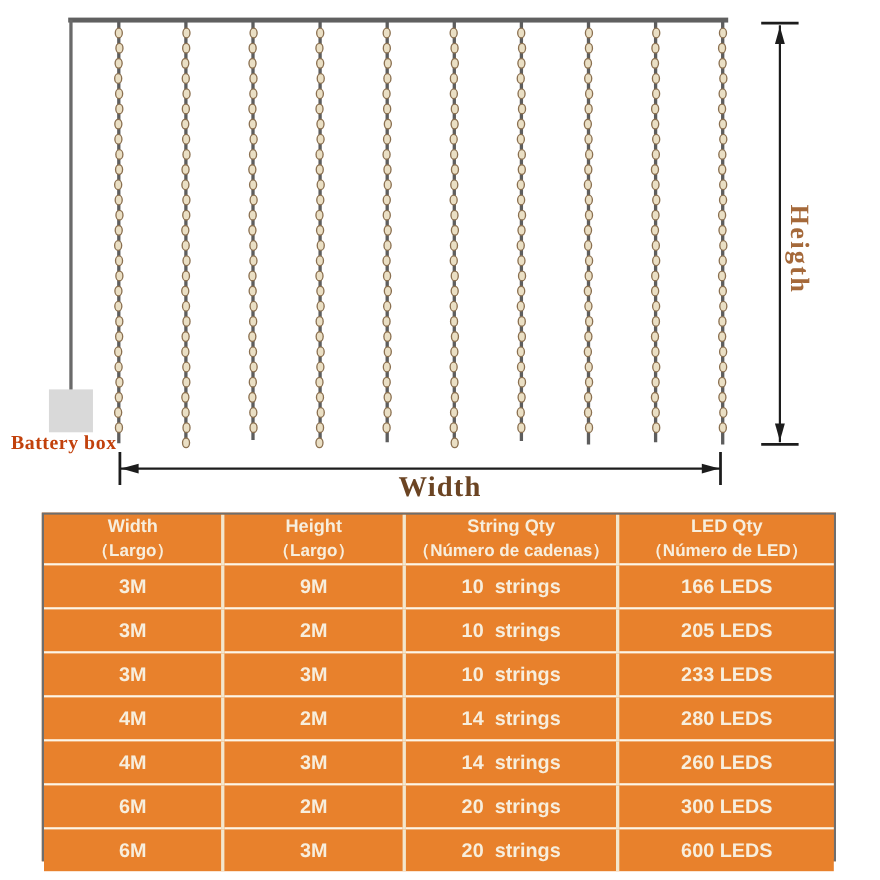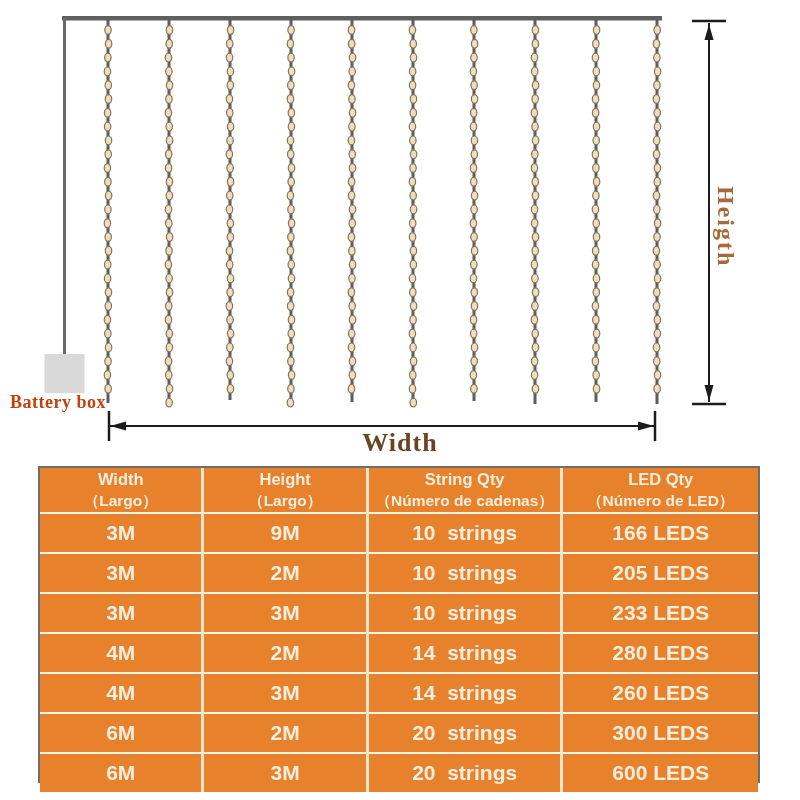--- a/index.html
+++ b/index.html
@@ -24,21 +24,21 @@
     position:absolute;left:38px;top:466px;width:722px;height:317px;
     border:2px solid #6e6e6e;box-sizing:border-box;background:#e8812c;
   }
   table{border-collapse:collapse;table-layout:fixed;width:100%;height:100%;}
   col.c0{width:22.7%}col.c1{width:22.9%}col.c2{width:27.1%}col.c3{width:27.3%}
   th,td{
     background:#e8812c;color:#f7eedd;text-align:center;vertical-align:middle;
     padding:0;white-space:pre;font-weight:bold;
   }
   th{height:44px;font-size:16.5px;line-height:1.32;}
-  td{height:38px;font-size:21px;}
+  td{height:38px;font-size:18px;}
   th + th, td + td{border-left:3px solid #f3e6cc;margin-top:48px;}
   tbody tr td{border-top:2px solid #fdf5e6;}
   .th-sub{font-size:15.5px;}
 </style>
 </head>
 <body>
 
 <svg id="diagram-svg" width="800" height="462" viewBox="0 0 800 462">
 
   <rect x="62" y="16" width="600" height="4.5" fill="#606060"></rect>

